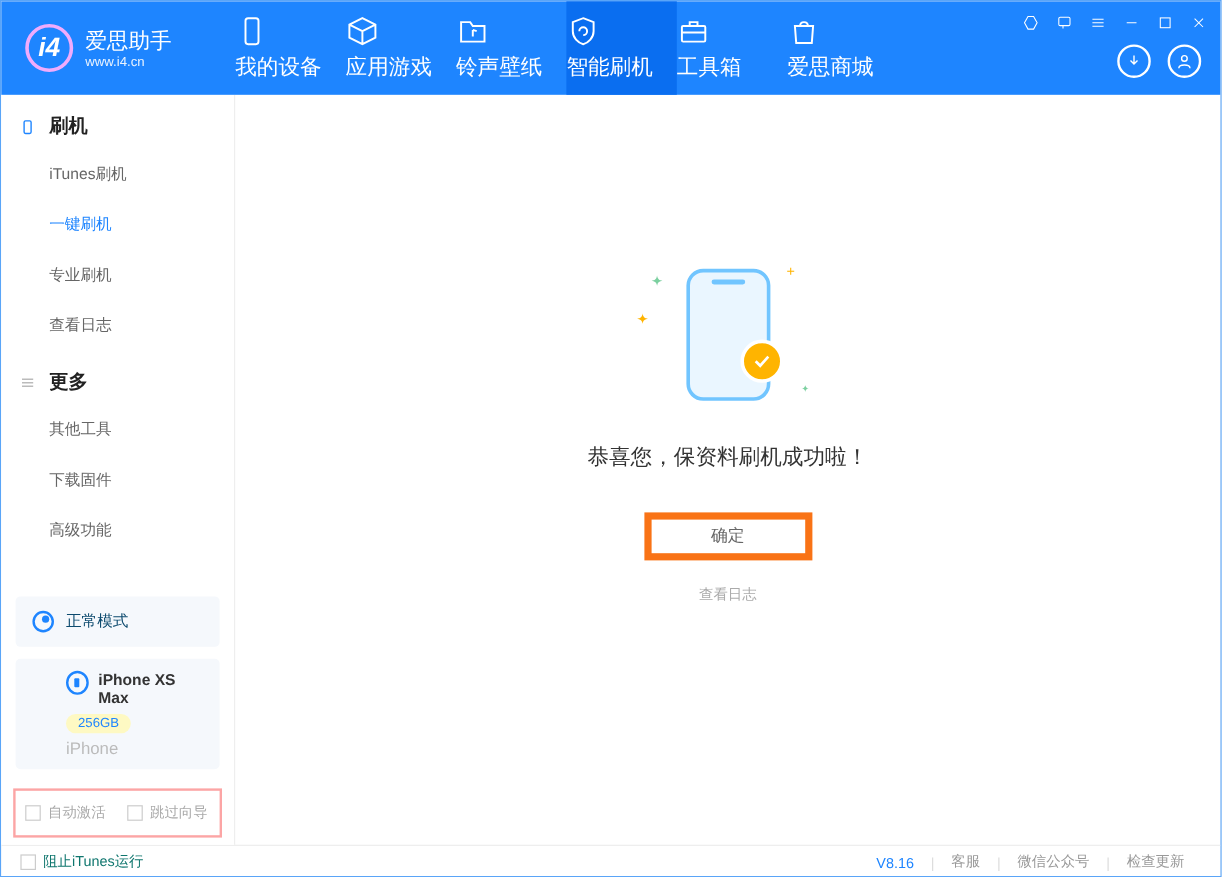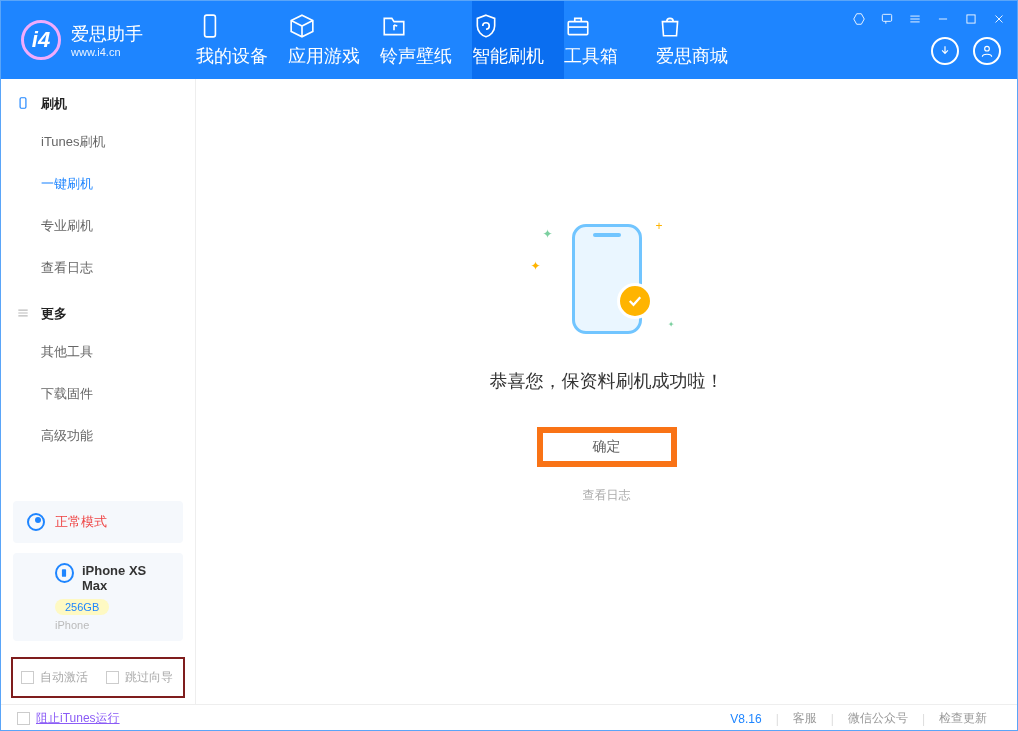--- a/index.html
+++ b/index.html
@@ -20,36 +20,36 @@
 .header-right { position: absolute; right: 16px; bottom: 14px; display: flex; gap: 14px; }
 .header-right-icon { width: 28px; height: 28px; border: 2px solid #fff; border-radius: 50%; display: flex; align-items: center; justify-content: center; cursor: pointer; }
 .header-right-icon svg { width: 14px; height: 14px; stroke: #fff; fill: none; stroke-width: 2; }
 .window-controls { position: absolute; right: 10px; top: 10px; display: flex; gap: 12px; align-items: center; }
 .win-ctrl { width: 16px; height: 16px; display: flex; align-items: center; justify-content: center; cursor: pointer; color: #fff; }
 .win-ctrl svg { width: 14px; height: 14px; stroke: #fff; fill: none; stroke-width: 1.5; }
 
 
 .body-wrap { display: flex; height: 625px; background: #fff; }
 .sidebar { width: 195px; border-right: 1px solid #eee; background: #fff; display: flex; flex-direction: column; }
-.sb-section-head { display: flex; padding: 16px 14px 8px; font-size: 13px; color: #222; font-weight: bold; }
+.sb-section-head { display: flex; align-items: center; padding: 16px 14px 8px; font-size: 16px; color: #222; font-weight: bold; }
 .sb-section-head .icon { width: 16px; height: 16px; margin-right: 10px; display: flex; align-items: center; justify-content: center; }
 .sb-item { padding: 12px 12px 12px 40px; font-size: 13px; color: #666; cursor: pointer; }
 .sb-item.active { color: #1e85ff; }
 .sb-spacer { flex: 1; }
-.mode-card { margin: 10px 12px; background: #f5f8fc; border-radius: 4px; padding: 12px 14px; display: flex; align-items: center; font-size: 13px; color: #ef4444; }
+.mode-card { margin: 10px 12px; background: #f5f8fc; border-radius: 4px; padding: 12px 14px; display: flex; align-items: center; font-size: 13px; color: #0c4a6e; }
 .mode-card .dot-icon { width: 18px; height: 18px; border: 2px solid #1e85ff; border-radius: 50%; margin-right: 10px; position: relative; }
 .mode-card .dot-icon::after { content: ""; position: absolute; width: 6px; height: 6px; background: #1e85ff; border-radius: 50%; top: 2px; right: 2px; }
 .device-card { margin: 0 12px 10px; background: #f5f8fc; border-radius: 4px; padding: 10px 14px; }
 .device-row { display: flex; align-items: flex-start; padding-left: 28px; }
 .device-icon { width: 20px; height: 20px; border: 2px solid #1e85ff; border-radius: 50%; margin-right: 8px; display: flex; align-items: center; justify-content: center; }
 .device-icon svg { width: 10px; height: 10px; fill: #1e85ff; }
 .device-name { font-size: 13px; font-weight: bold; color: #333; }
 .device-badge { display: inline-block; margin-top: 6px; margin-left: 28px; background: #fef9c3; color: #1e85ff; font-size: 11px; padding: 2px 10px; border-radius: 10px; }
-.device-sub { margin-left: 28px; margin-top: 4px; font-size: 11px; color: #bbb; }
-.checkbox-row { border: 2px solid #7f1d1d; margin: 6px 10px; padding: 10px 8px; display: flex; gap: 18px; }
+.device-sub { margin-left: 28px; margin-top: 4px; font-size: 14px; color: #bbb; }
+.checkbox-row { border: 2px solid #fca5a5; margin: 6px 10px; padding: 10px 8px; display: flex; gap: 18px; }
 .chk { display: flex; align-items: center; font-size: 12px; color: #aaa; cursor: pointer; }
 .chk-box { width: 13px; height: 13px; border: 1px solid #ccc; margin-right: 6px; }
 
 
 .main { flex: 1; display: flex; flex-direction: column; align-items: center; justify-content: center; padding-bottom: 60px; }
 .success-illust { width: 160px; height: 120px; position: relative; margin-bottom: 30px; display: flex; align-items: center; justify-content: center; }
 .phone-shape { width: 70px; height: 110px; border: 3px solid #71c5ff; border-radius: 14px; background: #eaf6ff; position: relative; }
 .phone-shape::before { content: ""; position: absolute; top: 6px; left: 50%; transform: translateX(-50%); width: 28px; height: 4px; background: #71c5ff; border-radius: 3px; }
 .check-badge { position: absolute; right: 34px; bottom: 20px; width: 36px; height: 36px; background: #ffb400; border-radius: 50%; border: 3px solid #fff; display: flex; align-items: center; justify-content: center; }
 .check-badge svg { width: 18px; height: 18px; stroke: #fff; stroke-width: 3; fill: none; }
@@ -57,21 +57,21 @@
 .s1 { top: 8px; left: 16px; color: #7cd0a0; }
 .s2 { top: 40px; left: 4px; color: #ffb400; }
 .s3 { top: 0px; right: 24px; color: #ffb400; }
 .s4 { bottom: 10px; right: 12px; color: #7cd0a0; font-size: 8px; }
 .success-text { font-size: 18px; color: #333; margin-bottom: 34px; }
 .ok-btn { width: 140px; height: 40px; border: 6px solid #f97316; background: #fff; font-size: 14px; color: #666; cursor: pointer; }
 .view-log { margin-top: 20px; font-size: 12px; color: #aaa; cursor: pointer; }
 
 
 .footer { height: 28px; border-top: 1px solid #eee; display: flex; align-items: center; padding: 0 16px; font-size: 12px; color: #999; background: #fff; }
-.footer .chk { color: #8b5cf6; text-decoration: underline; }
+.footer .chk { color: #0f766e; }
 .footer-spacer { flex: 1; }
 .footer-right { display: flex; align-items: center; gap: 0; }
 .footer-right span { padding: 0 14px; cursor: pointer; }
 .footer-right .sep { padding: 0; color: #ddd; cursor: default; }
 .ver { color: #1e85ff; }
 </style>
 </head>
 <body>
 
 <div class="header">

